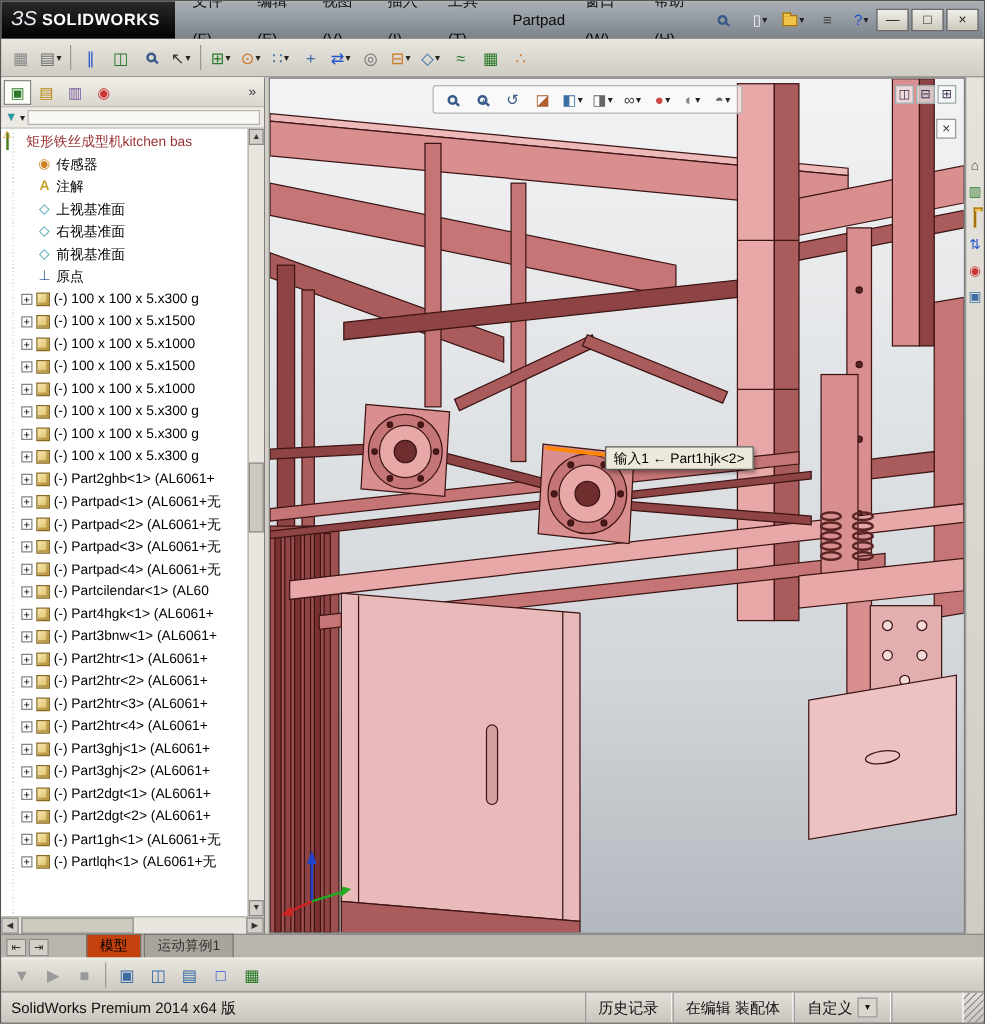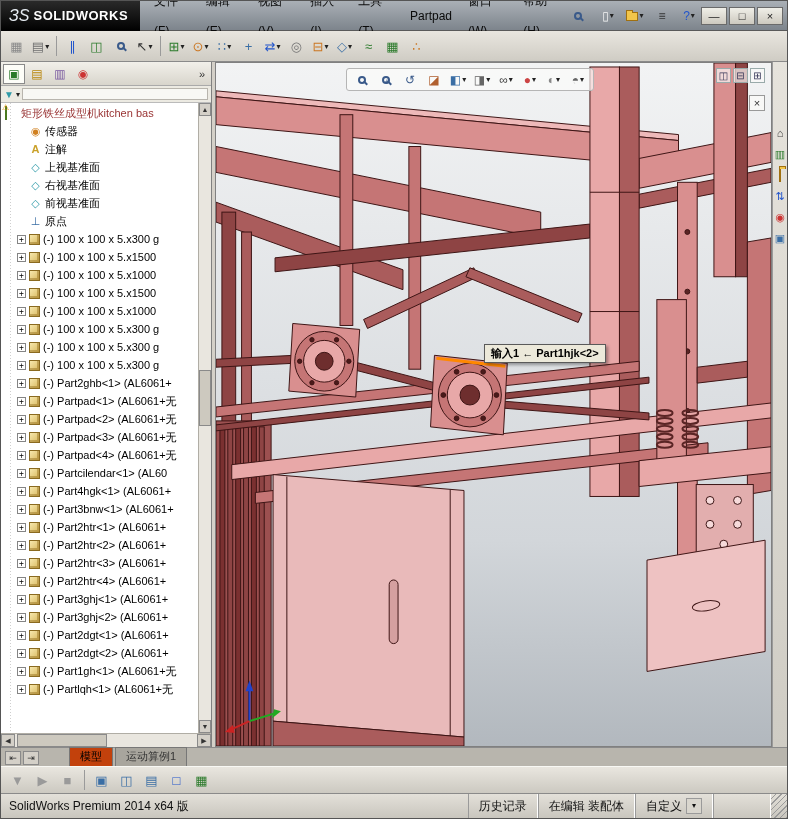--- a/index.html
+++ b/index.html
@@ -72,21 +72,21 @@
   .viewport { flex:1 1 auto; position:relative; background:linear-gradient(#f2f3f4,#b2b8be); border:1px solid #808080; overflow:hidden; }
   .viewport svg { position:absolute; inset:0; width:100%; height:100%; }
   .headsup { position:absolute; left:130px; top:5px; height:23px; display:flex; align-items:center; gap:2px; background:rgba(252,252,250,0.65); border:1px solid #b5b5b5; border-radius:3px; padding:0 4px; }
   .hbtn { height:19px; min-width:22px; display:flex; align-items:center; justify-content:center; gap:1px; font-size:12px; border:1px solid transparent; }
   .mag { width:8px; height:8px; border:2px solid #3a5a8a; border-radius:50%; position:relative; display:inline-block; }
   .mag::after { content:""; position:absolute; width:5px; height:2px; background:#3a5a8a; transform:rotate(45deg); right:-4px; bottom:-2px; }
   .mag.plus::before { content:"+"; position:absolute; font:700 7px/8px "DejaVu Sans",sans-serif; left:0; top:0; color:#3a5a8a; }
   .pane-controls { position:absolute; right:6px; top:5px; display:flex; gap:2px; }
   .pbtn { width:15px; height:15px; font-size:10px; line-height:13px; text-align:center; color:#335; background:rgba(250,250,248,0.7); border:1px solid #9aa; }
   .vp-close { position:absolute; right:6px; top:32px; width:16px; height:16px; font-size:11px; line-height:14px; text-align:center; color:#333; background:rgba(250,250,248,0.8); border:1px solid #999; }
-  .tooltip { position:absolute; left:268px; top:281px; background:#ece9da; border:1px solid #5a5a5a; box-shadow:2px 2px 3px rgba(0,0,0,0.35); font-size:11px; padding:1px 6px; white-space:nowrap; color:#000;font-weight:bold; }
+  .tooltip { position:absolute; left:268px; top:294px; background:#ece9da; border:1px solid #5a5a5a; box-shadow:2px 2px 3px rgba(0,0,0,0.35); font-size:11px; padding:1px 6px; white-space:nowrap; color:#000; }
 
   
   .rstrip { width:15px; flex:0 0 15px; background:linear-gradient(#e6e3dc,#cfccc4); border-left:1px solid #9a9a9a; display:flex; flex-direction:column; align-items:center; padding-top:64px; gap:6px; }
   .rbtn { width:14px; height:15px; font-size:11px; line-height:15px; text-align:center; }
 
   
   .btabs { height:19px; flex:0 0 19px; display:flex; align-items:flex-end; background:#b8b5ad; border-top:1px solid #8a8a8a; padding-left:4px; gap:2px; }
   .bnav { width:16px; height:14px; margin-bottom:1px; background:#d4d0c8; border:1px solid #8a8a8a; font-size:9px; line-height:12px; text-align:center; color:#333; }
   .btab-spacer { width:26px; }
   .btab { font-size:11px; padding:1px 10px 2px; border:1px solid #777; border-bottom:none; background:#a8a59d; color:#333; }

